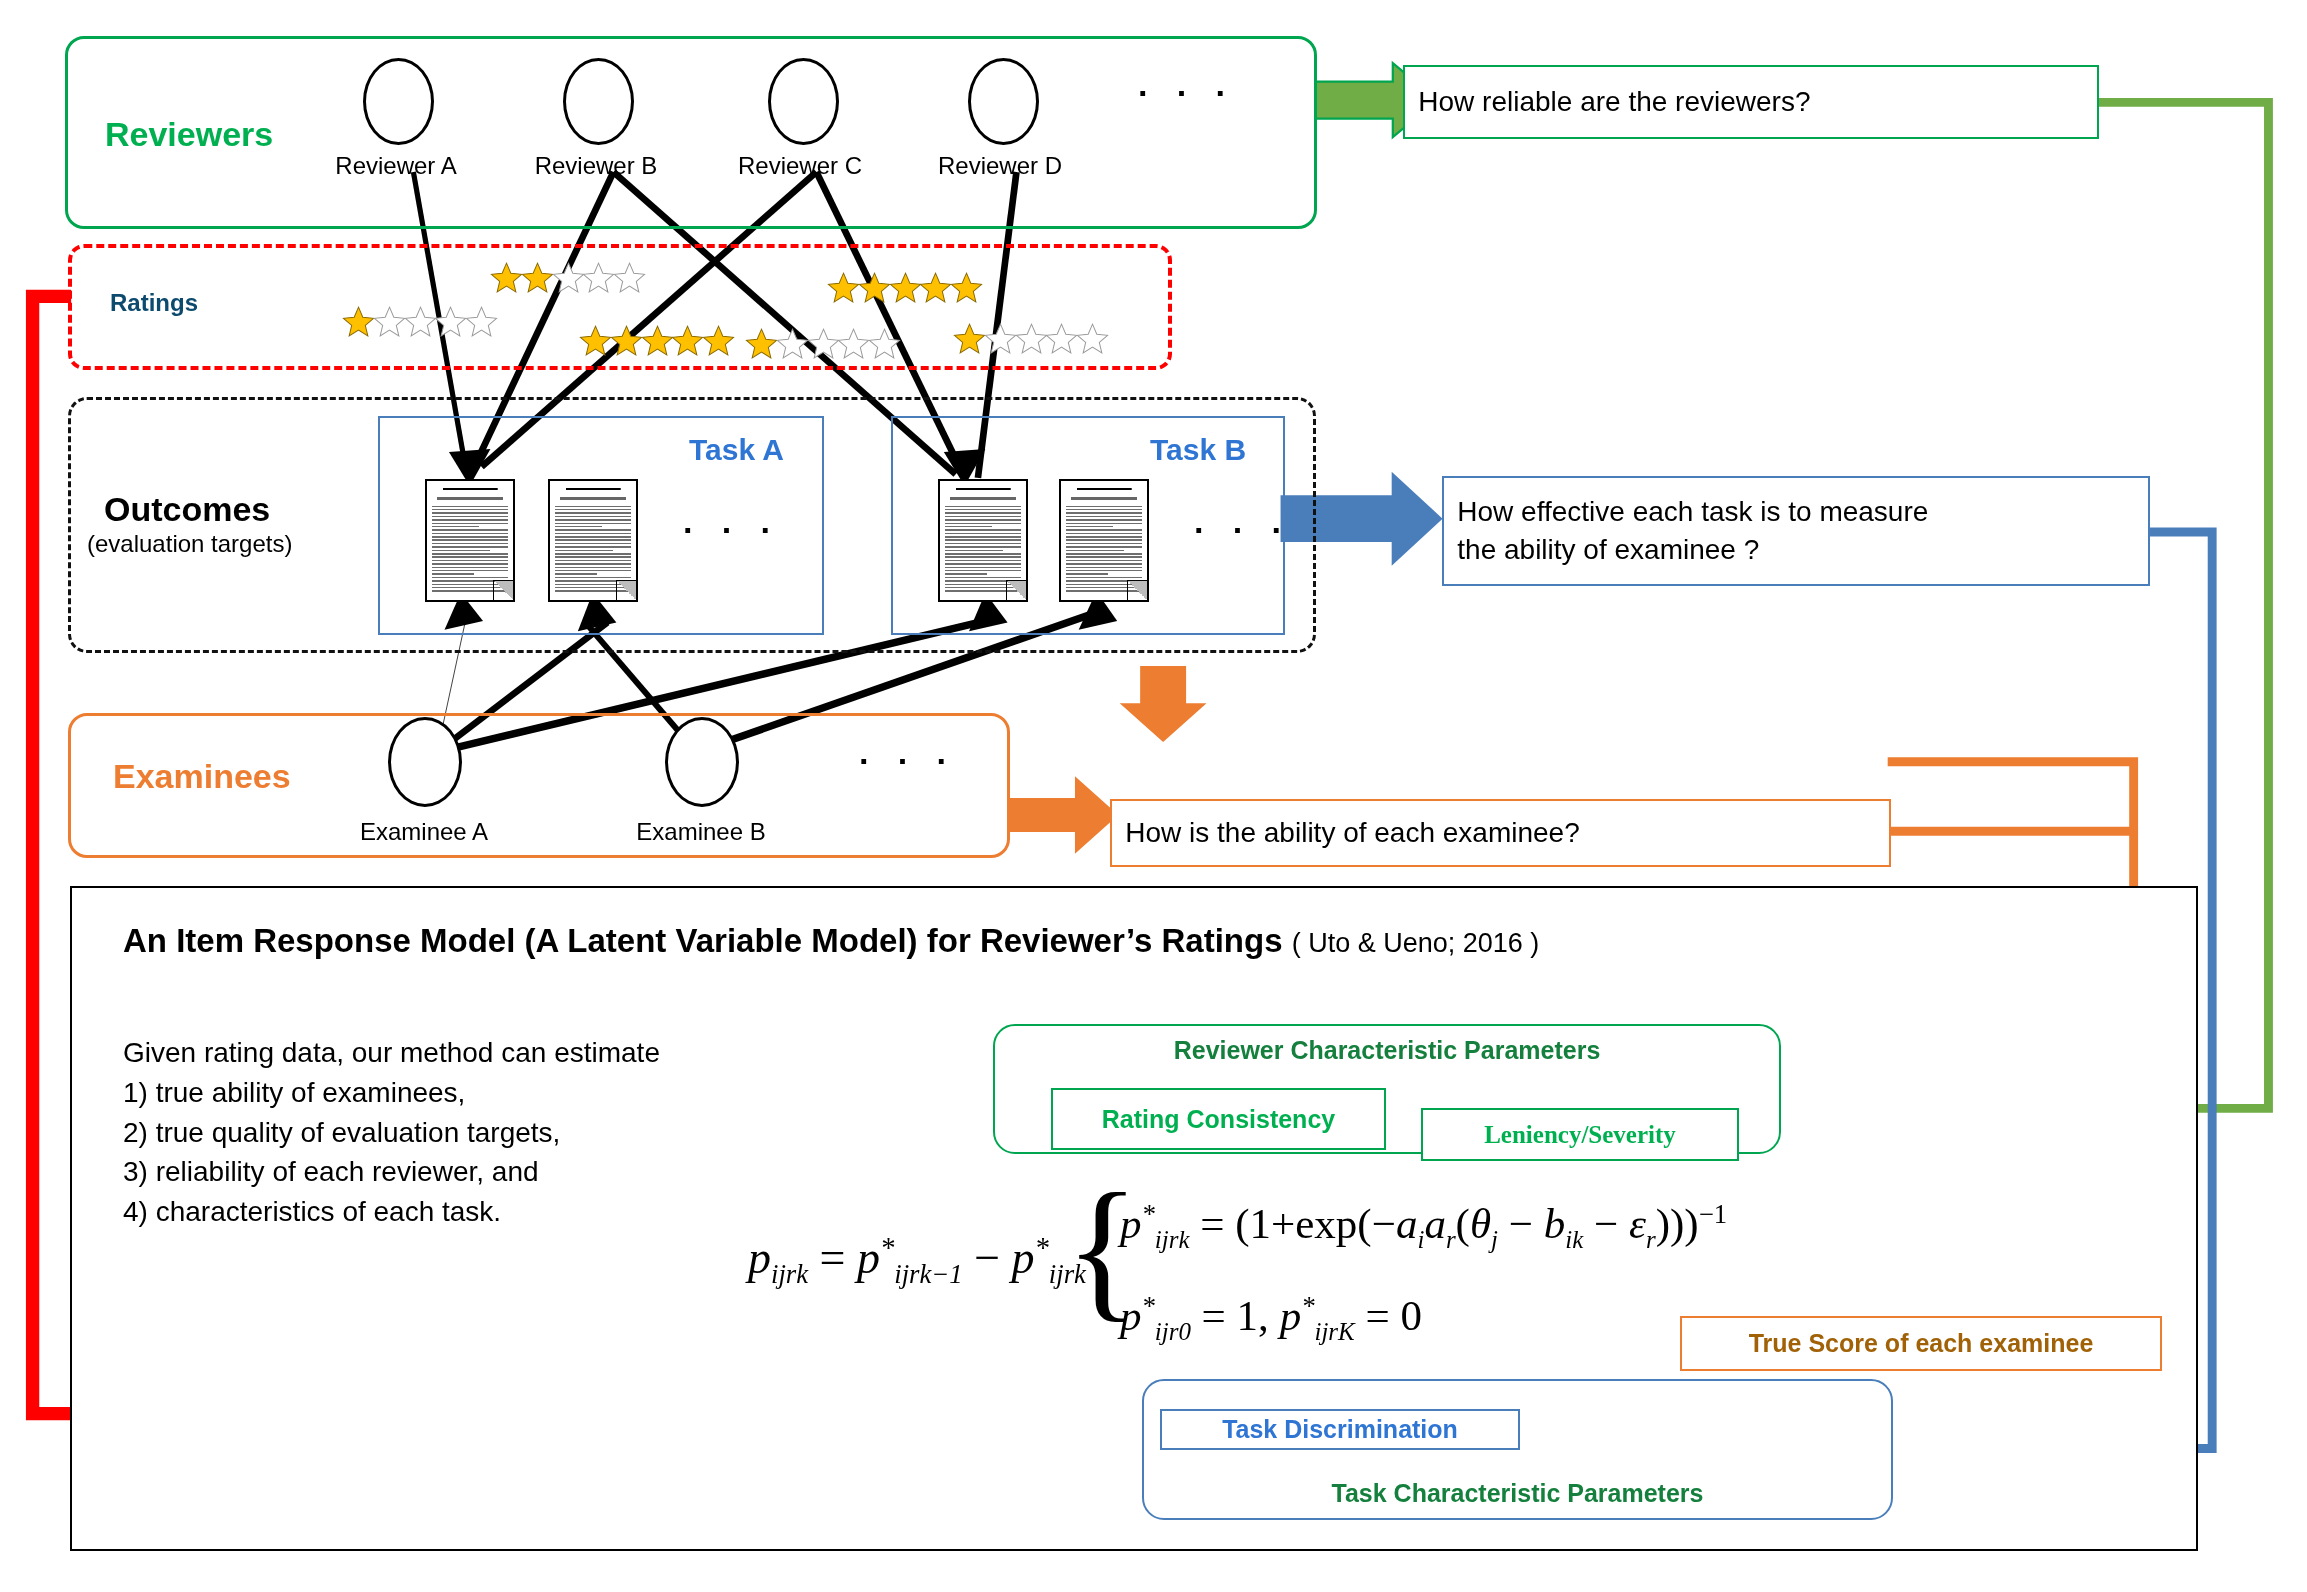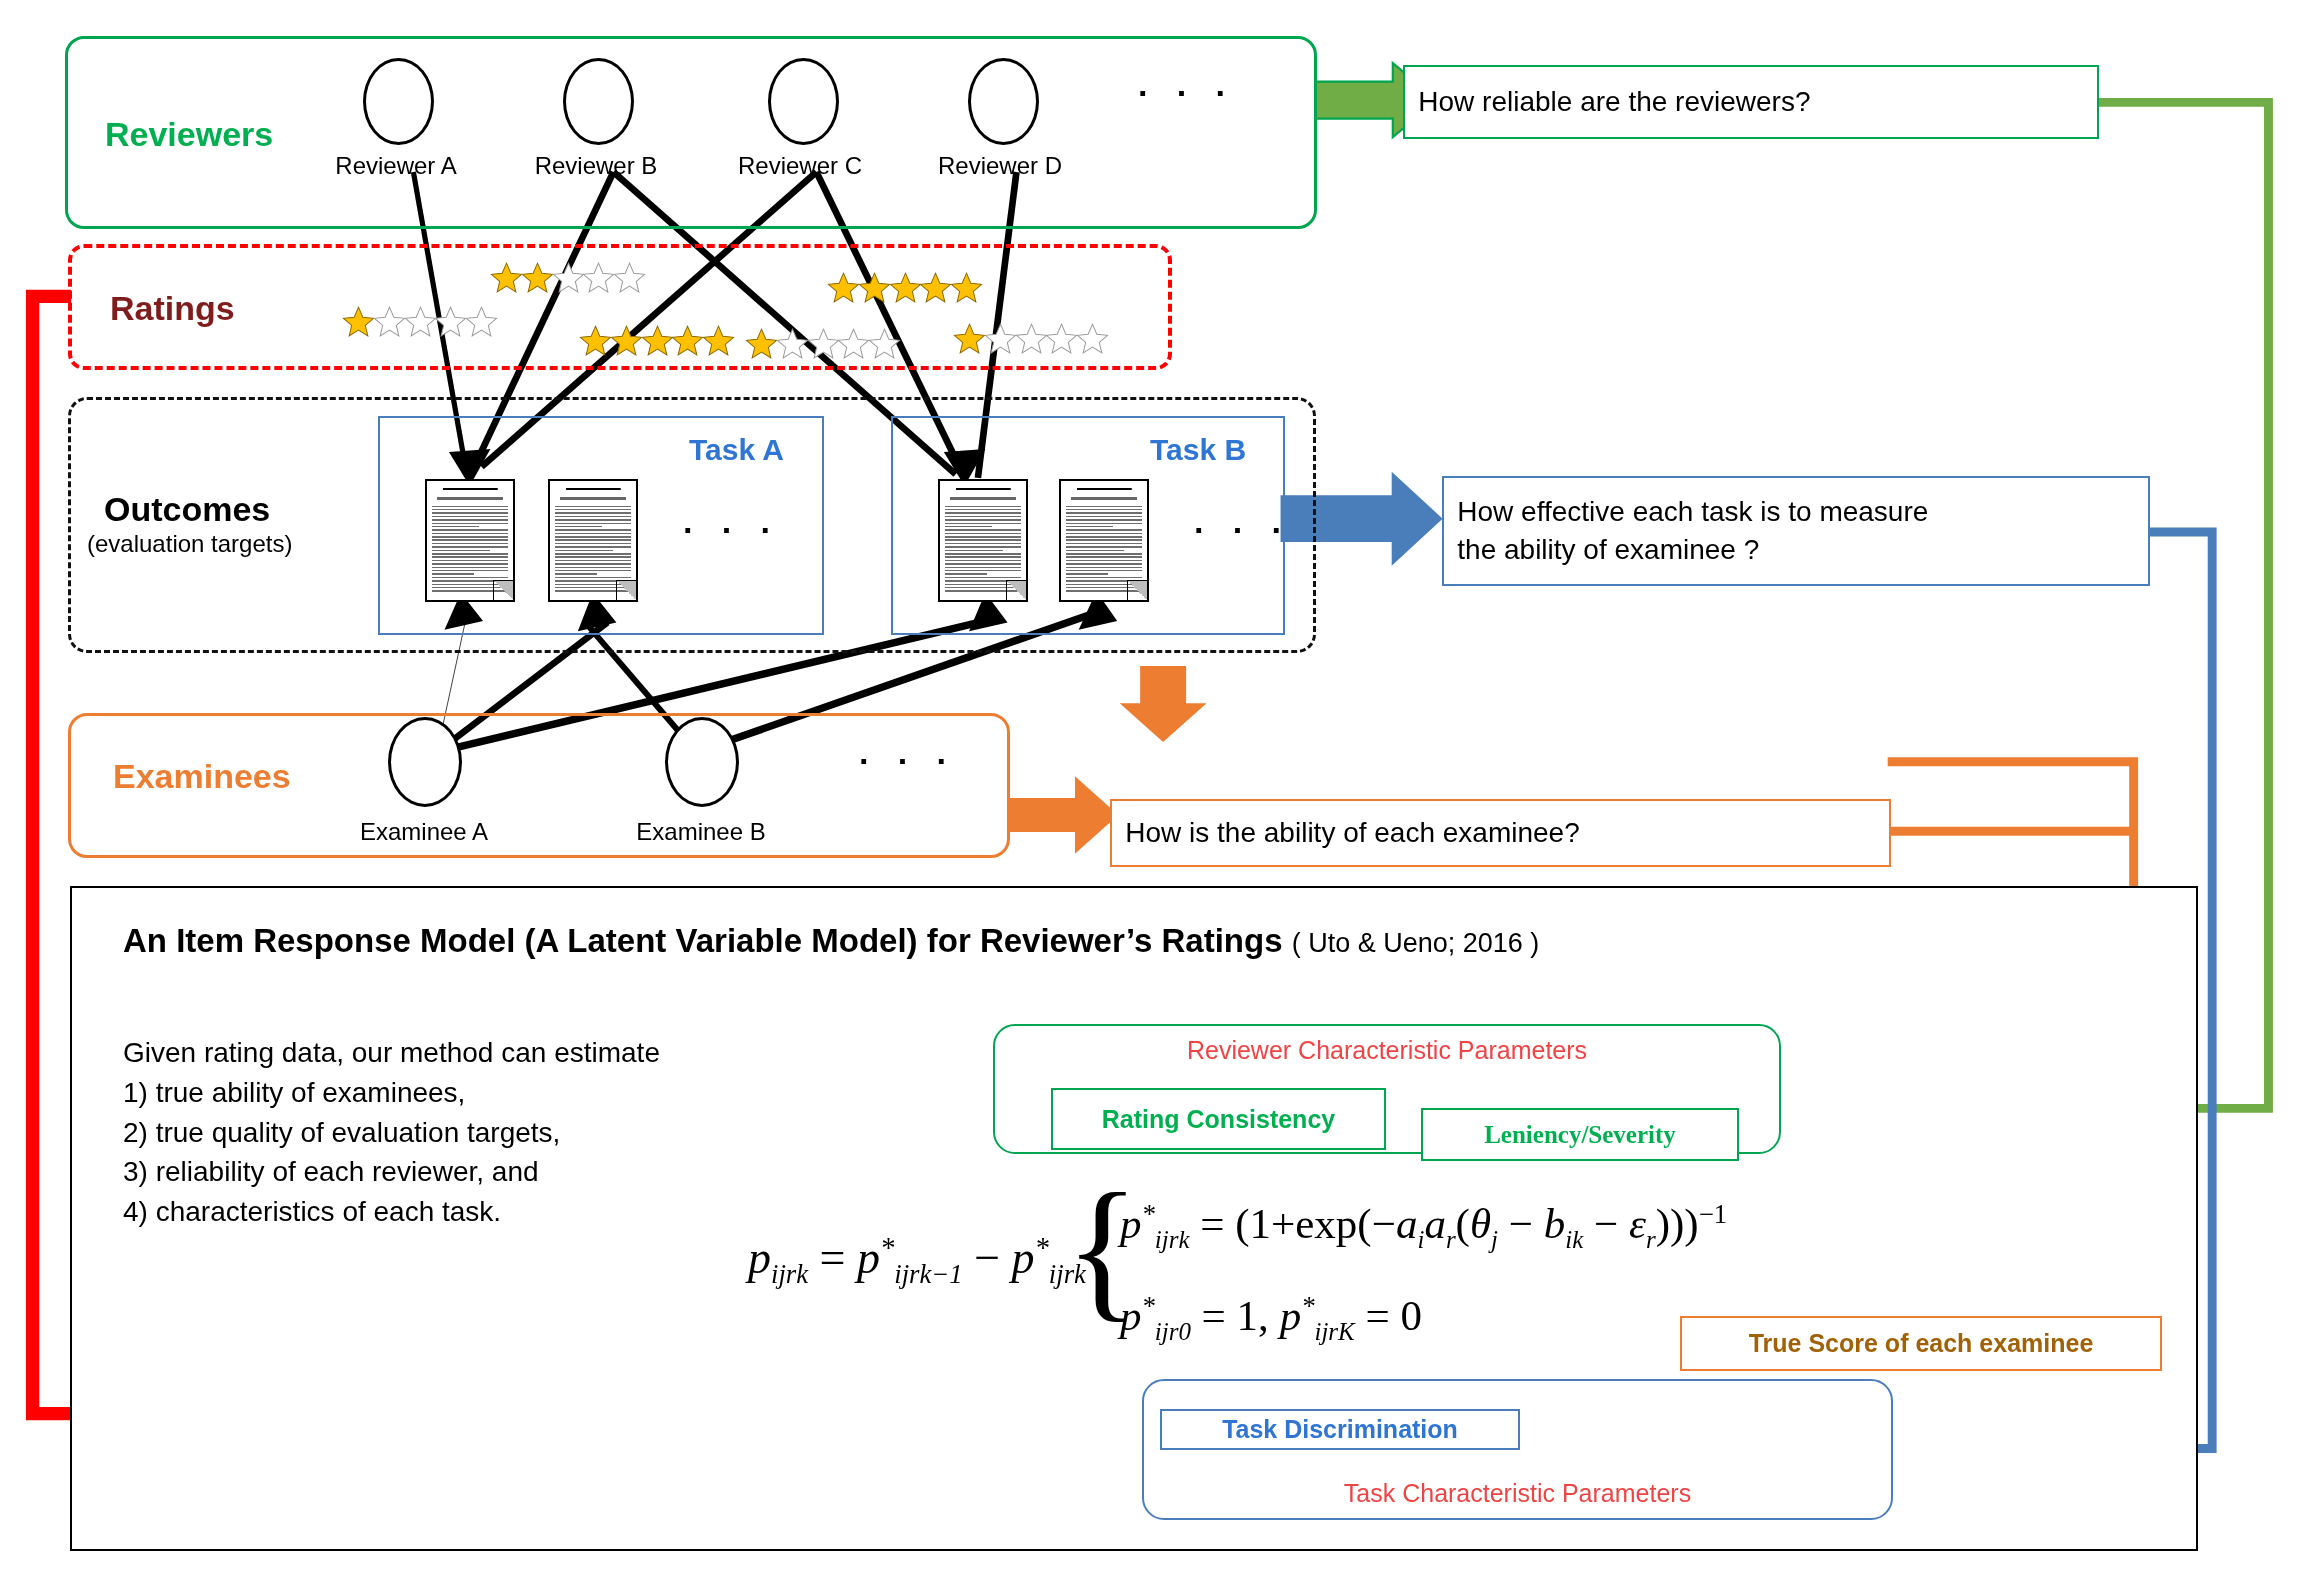--- a/index.html
+++ b/index.html
@@ -10,21 +10,21 @@
   
   .grp{position:absolute;box-sizing:border-box;background:transparent;}
   .grp-reviewers{border:3px solid #00A550;border-radius:19px;}
   .grp-ratings{border:4.4px dashed #FF0000;border-radius:16.3px;}
   .grp-outcomes{border:3.7px dashed #111;border-radius:19px;}
   .grp-examinees{border:3px solid #ED7D31;border-radius:19px;}
   .grp-model{border:2.2px solid #000;background:#fff;}
 
   .grp-label{position:absolute;font-weight:bold;white-space:nowrap;}
   .lbl-reviewers{color:#00B050;font-size:34px;}
-  .lbl-ratings{color:#7f1d1d;font-size:34px;}
+  .lbl-ratings{color:#0c4a6e;font-size:24px;}
   .lbl-outcomes{color:#000;font-size:34px;}
   .lbl-outcomes-sub{color:#000;font-size:24px;font-weight:normal;}
   .lbl-examinees{color:#ED7D31;font-size:34px;}
 
   
   .person{position:absolute;border:3px solid #000;border-radius:50%;background:#fff;}
   .person-label{position:absolute;font-size:24px;color:#000;white-space:nowrap;text-align:center;}
   .ellipsis{position:absolute;font-size:34px;letter-spacing:9px;color:#000;font-weight:bold;}
 
   
@@ -59,21 +59,21 @@
 
   
   .rndbox{position:absolute;box-sizing:border-box;border-radius:22px;background:#fff;}
   .rnd-green{border:2.2px solid #00A550;}
   .rnd-blue{border:2.2px solid #4A7EBB;}
   .capbox{position:absolute;box-sizing:border-box;background:#fff;display:flex;align-items:center;justify-content:center;
       font-weight:bold;font-size:25px;}
   .cap-green{border:2.2px solid #00A550;color:#00B050;}
   .cap-blue{border:2.2px solid #4A7EBB;color:#2E75D4;}
   .cap-orange{border:2.2px solid #ED7D31;color:#a16207;}
-  .cap-caption{position:absolute;font-size:25px;color:#ef4444;text-align:center;width:100%;}
+  .cap-caption{position:absolute;font-size:25px;color:#15803d;text-align:center;width:100%;font-weight:bold;}
 
   
   .formula{position:absolute;font-family:"Liberation Serif", serif;color:#000;}
   .fm{font-style:italic;}
   sub{font-size:.58em;font-style:italic;}
   sup{font-size:.62em;}
   .brace{position:absolute;font-size:178px;font-family:"Liberation Serif",serif;line-height:1;color:#000;}
 </style>
 </head>
 <body>

